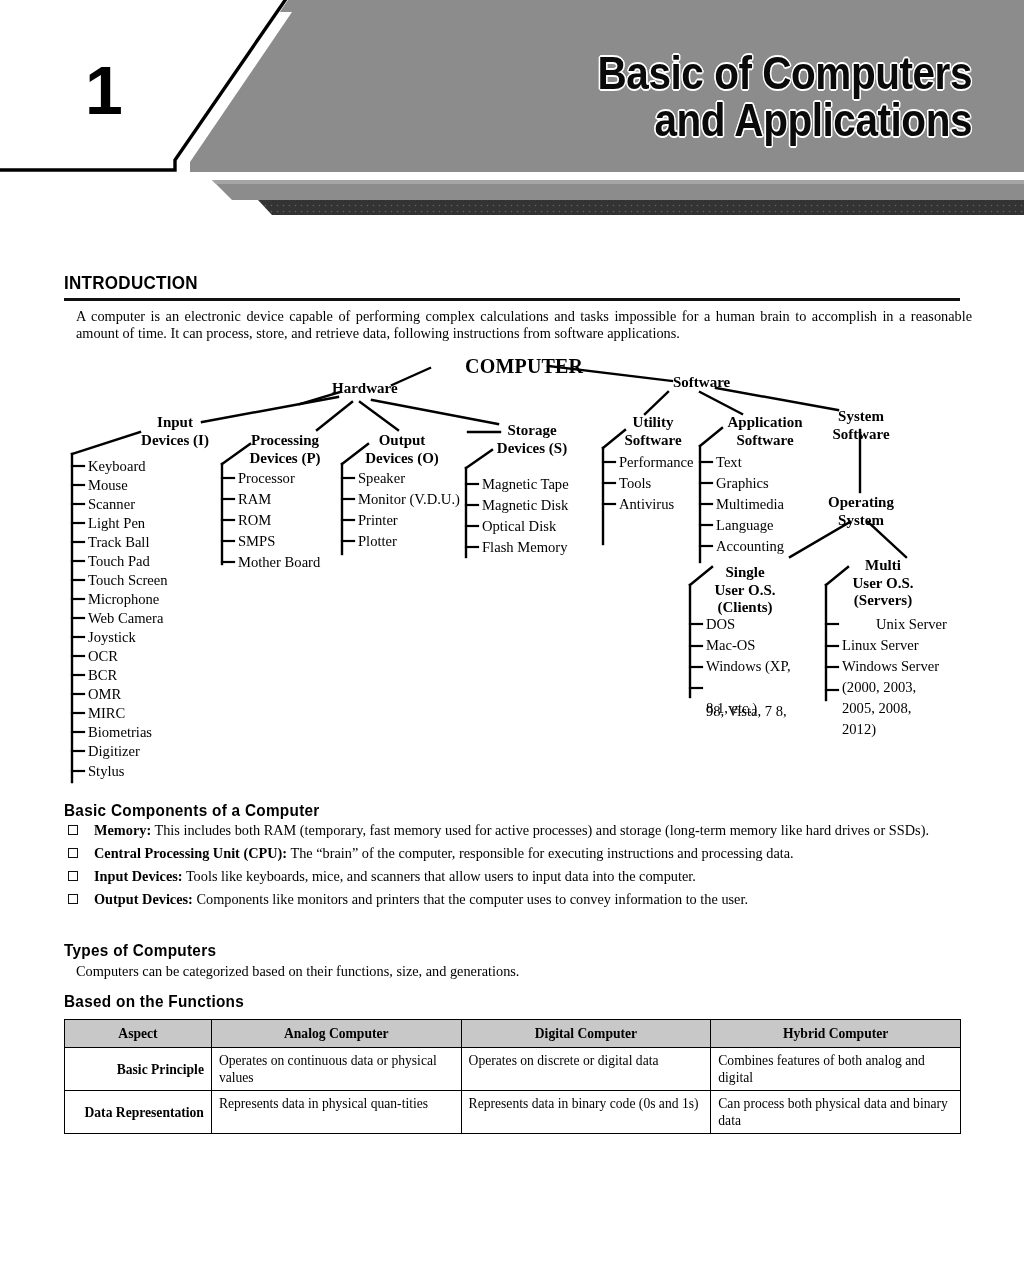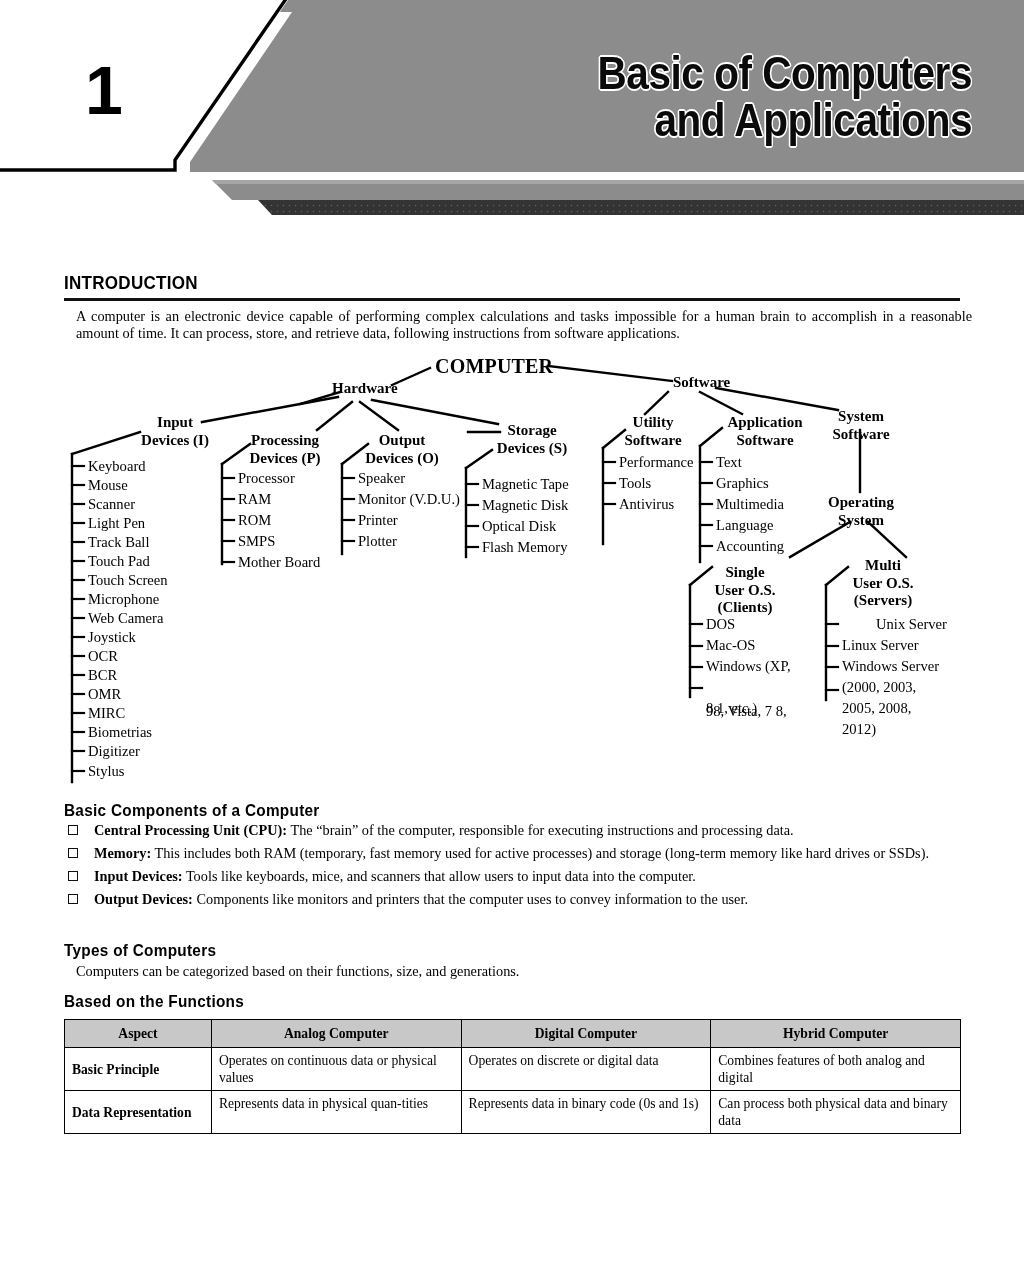--- a/index.html
+++ b/index.html
@@ -76,40 +76,40 @@
   
   .tbl{position:absolute;left:64px;top:1019px;width:897px;border-collapse:collapse;}
   .tbl td,.tbl th{
     border:1.3px solid #000;
     font-size:13.6px;line-height:17px;
     padding:4px 7px;vertical-align:top;
   }
   .tbl thead th{
     background:#c8c8c8;text-align:center;font-weight:bold;padding:5px 6px;
   }
-  .tbl tbody td.rowhead{text-align:left;font-weight:bold;vertical-align:middle;}
+  .tbl tbody td.rowhead{text-align:right;font-weight:bold;vertical-align:middle;}
 
   
   .tree{position:absolute;left:0;top:352px;width:1024px;height:440px;}
   .tree svg{position:absolute;left:0;top:0;}
   .tnode{
     position:absolute;
     font-size:15px;line-height:17.5px;
     white-space:nowrap;
   }
   .tnode.bold{font-weight:bold;text-align:center;}
   .tnode.center{text-align:center;}
   .tleaf{
     position:absolute;
     font-size:14.6px;line-height:19.3px;
     white-space:nowrap;
   }
   .troot{
     position:absolute;
-    font-weight:bold;font-size:20px;letter-spacing:.2px;
+    font-weight:bold;font-size:20px;letter-spacing:.2px;margin-left:30px;
   }
 </style>
 </head>
 <body>
 
 <div class="banner">
   <svg width="1024" height="215" viewBox="0 0 1024 215">
     <defs>
       <pattern id="dots" width="6" height="6" patternUnits="userSpaceOnUse">
         <rect width="6" height="6" fill="#333333"></rect>
@@ -362,25 +362,25 @@
     <div class="tleaf" style="left:842px;top:326px;">(2000,      2003,</div>
     <div class="tleaf" style="left:842px;top:347px;">2005,      2008,</div>
     <div class="tleaf" style="left:842px;top:368px;">2012)</div>
   </div>
 
   <div class="h-sec sub-head" style="left:64px;top:801px;">Basic Components of a Computer</div>
 
   <div class="bullets">
     <div class="bullet-row">
       <span class="bsq"></span>
-      <b>Central Processing Unit (CPU):</b><span> The “brain” of the computer, responsible for executing instructions and processing data.</span>
+      <b>Memory:</b><span> This includes both RAM (temporary, fast memory used for active processes) and storage (long-term memory like hard drives or SSDs).</span>
     </div>
     <div class="bullet-row">
       <span class="bsq"></span>
-      <b>Memory:</b><span> This includes both RAM (temporary, fast memory used for active processes) and storage (long-term memory like hard drives or SSDs).</span>
+      <b>Central Processing Unit (CPU):</b><span> The “brain” of the computer, responsible for executing instructions and processing data.</span>
     </div>
     <div class="bullet-row">
       <span class="bsq"></span>
       <b>Input Devices:</b><span> Tools like keyboards, mice, and scanners that allow users to input data into the computer.</span>
     </div>
     <div class="bullet-row">
       <span class="bsq"></span>
       <b>Output Devices:</b><span> Components like monitors and printers that the computer uses to convey information to the user.</span>
     </div>
   </div>

